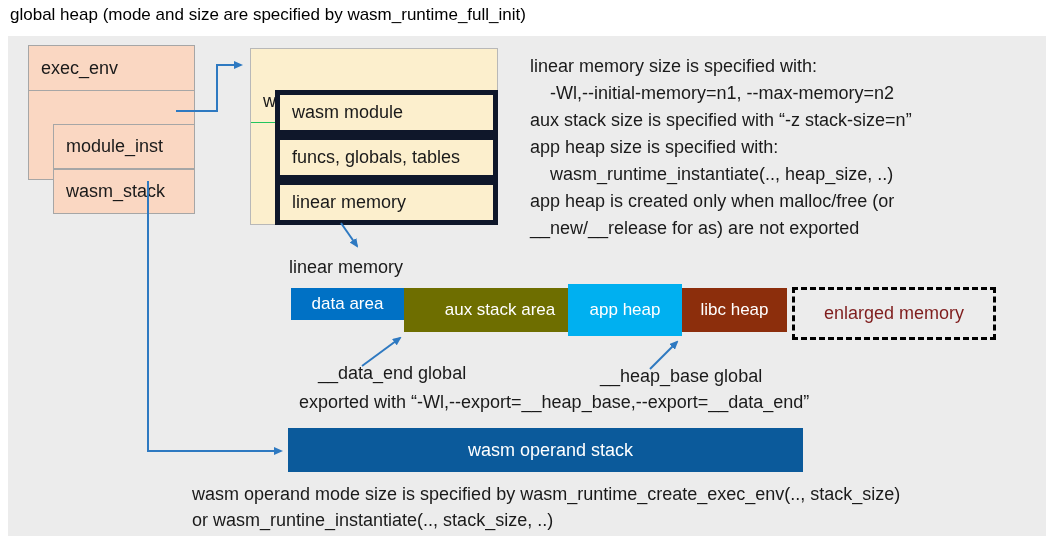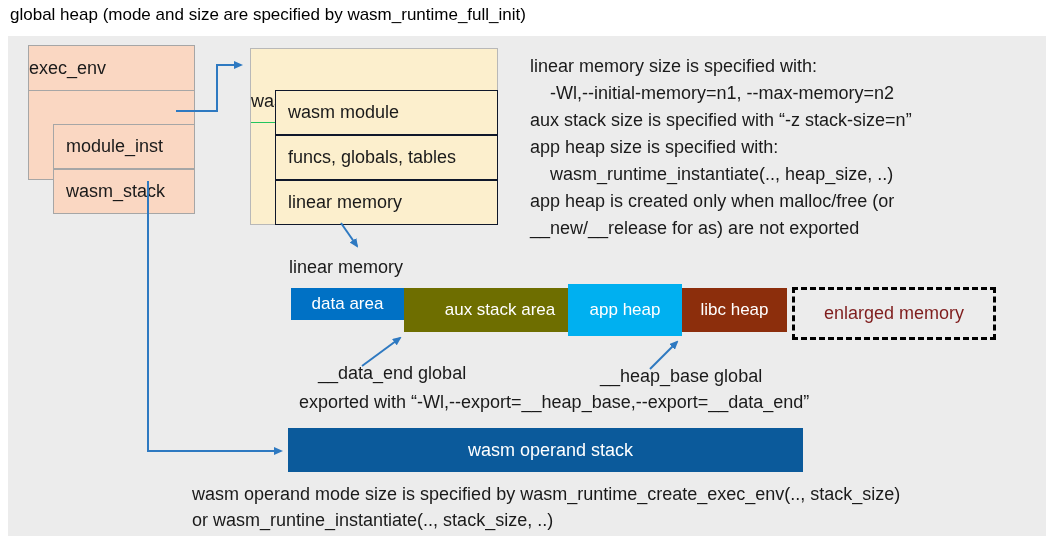--- a/index.html
+++ b/index.html
@@ -7,25 +7,25 @@
     position:relative;width:1054px;height:547px;overflow:hidden;
     font-family:"Liberation Sans","DejaVu Sans",sans-serif;
     color:#1a1a1a;background:#fff;border-radius:11px;
   }
   .panel{position:absolute;left:8px;top:36px;width:1038px;height:500px;background:#ececec;}
   .title{position:absolute;left:10px;top:5px;font-size:17px;color:#000;}
   .abs{position:absolute;box-sizing:border-box;}
   
   .outer-peach{background:#fad7c2;border:1px solid #a6a6a6;}
   .outer-cream{background:#fcefcd;border:1px solid #b8b8b8;}
-  .box-header{box-sizing:border-box;width:100%;display:flex;align-items:center;font-size:18px;}
+  .box-header{box-sizing:border-box;width:100%;padding-left:12px;display:flex;align-items:center;font-size:18px;}
   .hdr-peach{border-bottom:1px solid #a6a6a6;}
   .hdr-cream{border-bottom:1px solid #22c55e;margin-top:32px;}
   .row-peach{background:#fad7c2;border:1px solid #a6a6a6;display:flex;align-items:center;padding-left:12px;font-size:18px;margin-top:34px;}
-  .row-cream{background:#fcefcd;border:1px solid #0f172a;display:flex;align-items:center;padding-left:12px;font-size:18px;}
+  .row-cream{background:#fcefcd;border:5px solid #0f172a;display:flex;align-items:center;padding-left:12px;font-size:18px;}
   
   .notes{position:absolute;left:530px;top:53px;width:512px;font-size:18px;line-height:27px;}
   .notes .line{white-space:nowrap;}
   .notes .indent{padding-left:20px;}
   
   .lm-label{position:absolute;left:289px;top:257px;font-size:18px;}
   .seg{position:absolute;display:flex;align-items:center;justify-content:center;
        color:#fff;font-size:17px;white-space:nowrap;}
   .seg-dashed{border:3px dashed #000;color:#7f1d1d;background:transparent;font-size:18px;}
   

